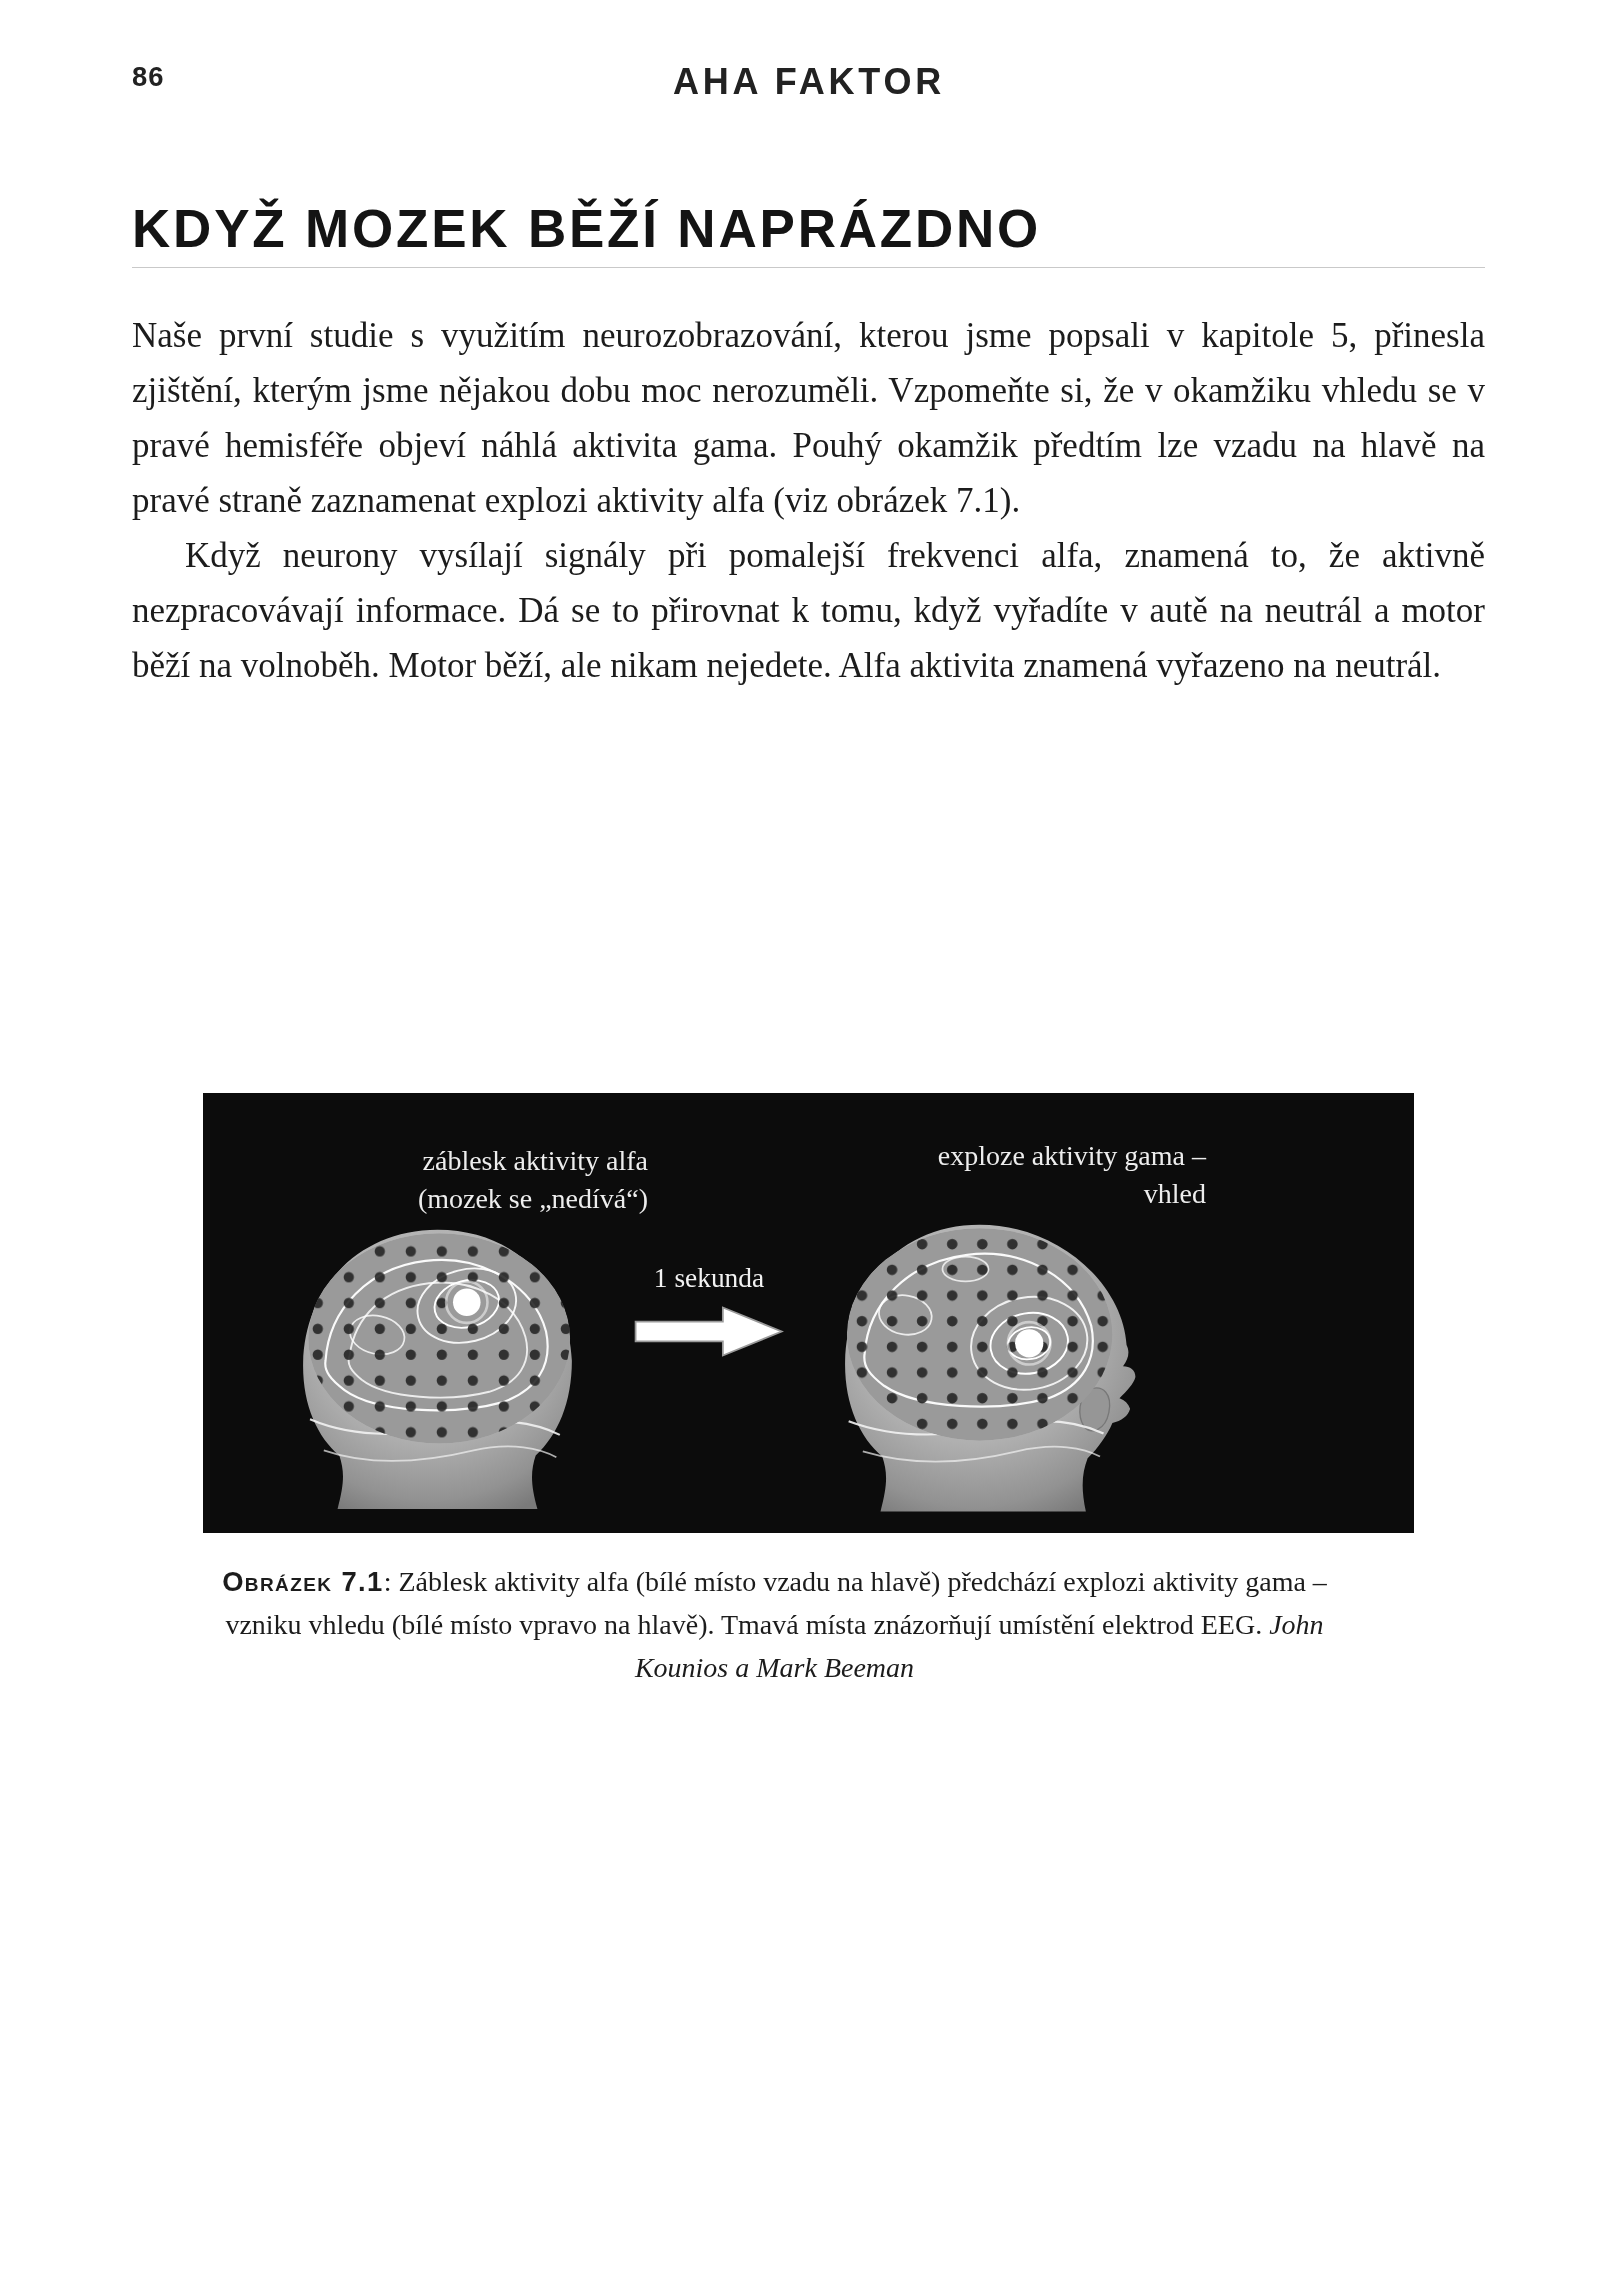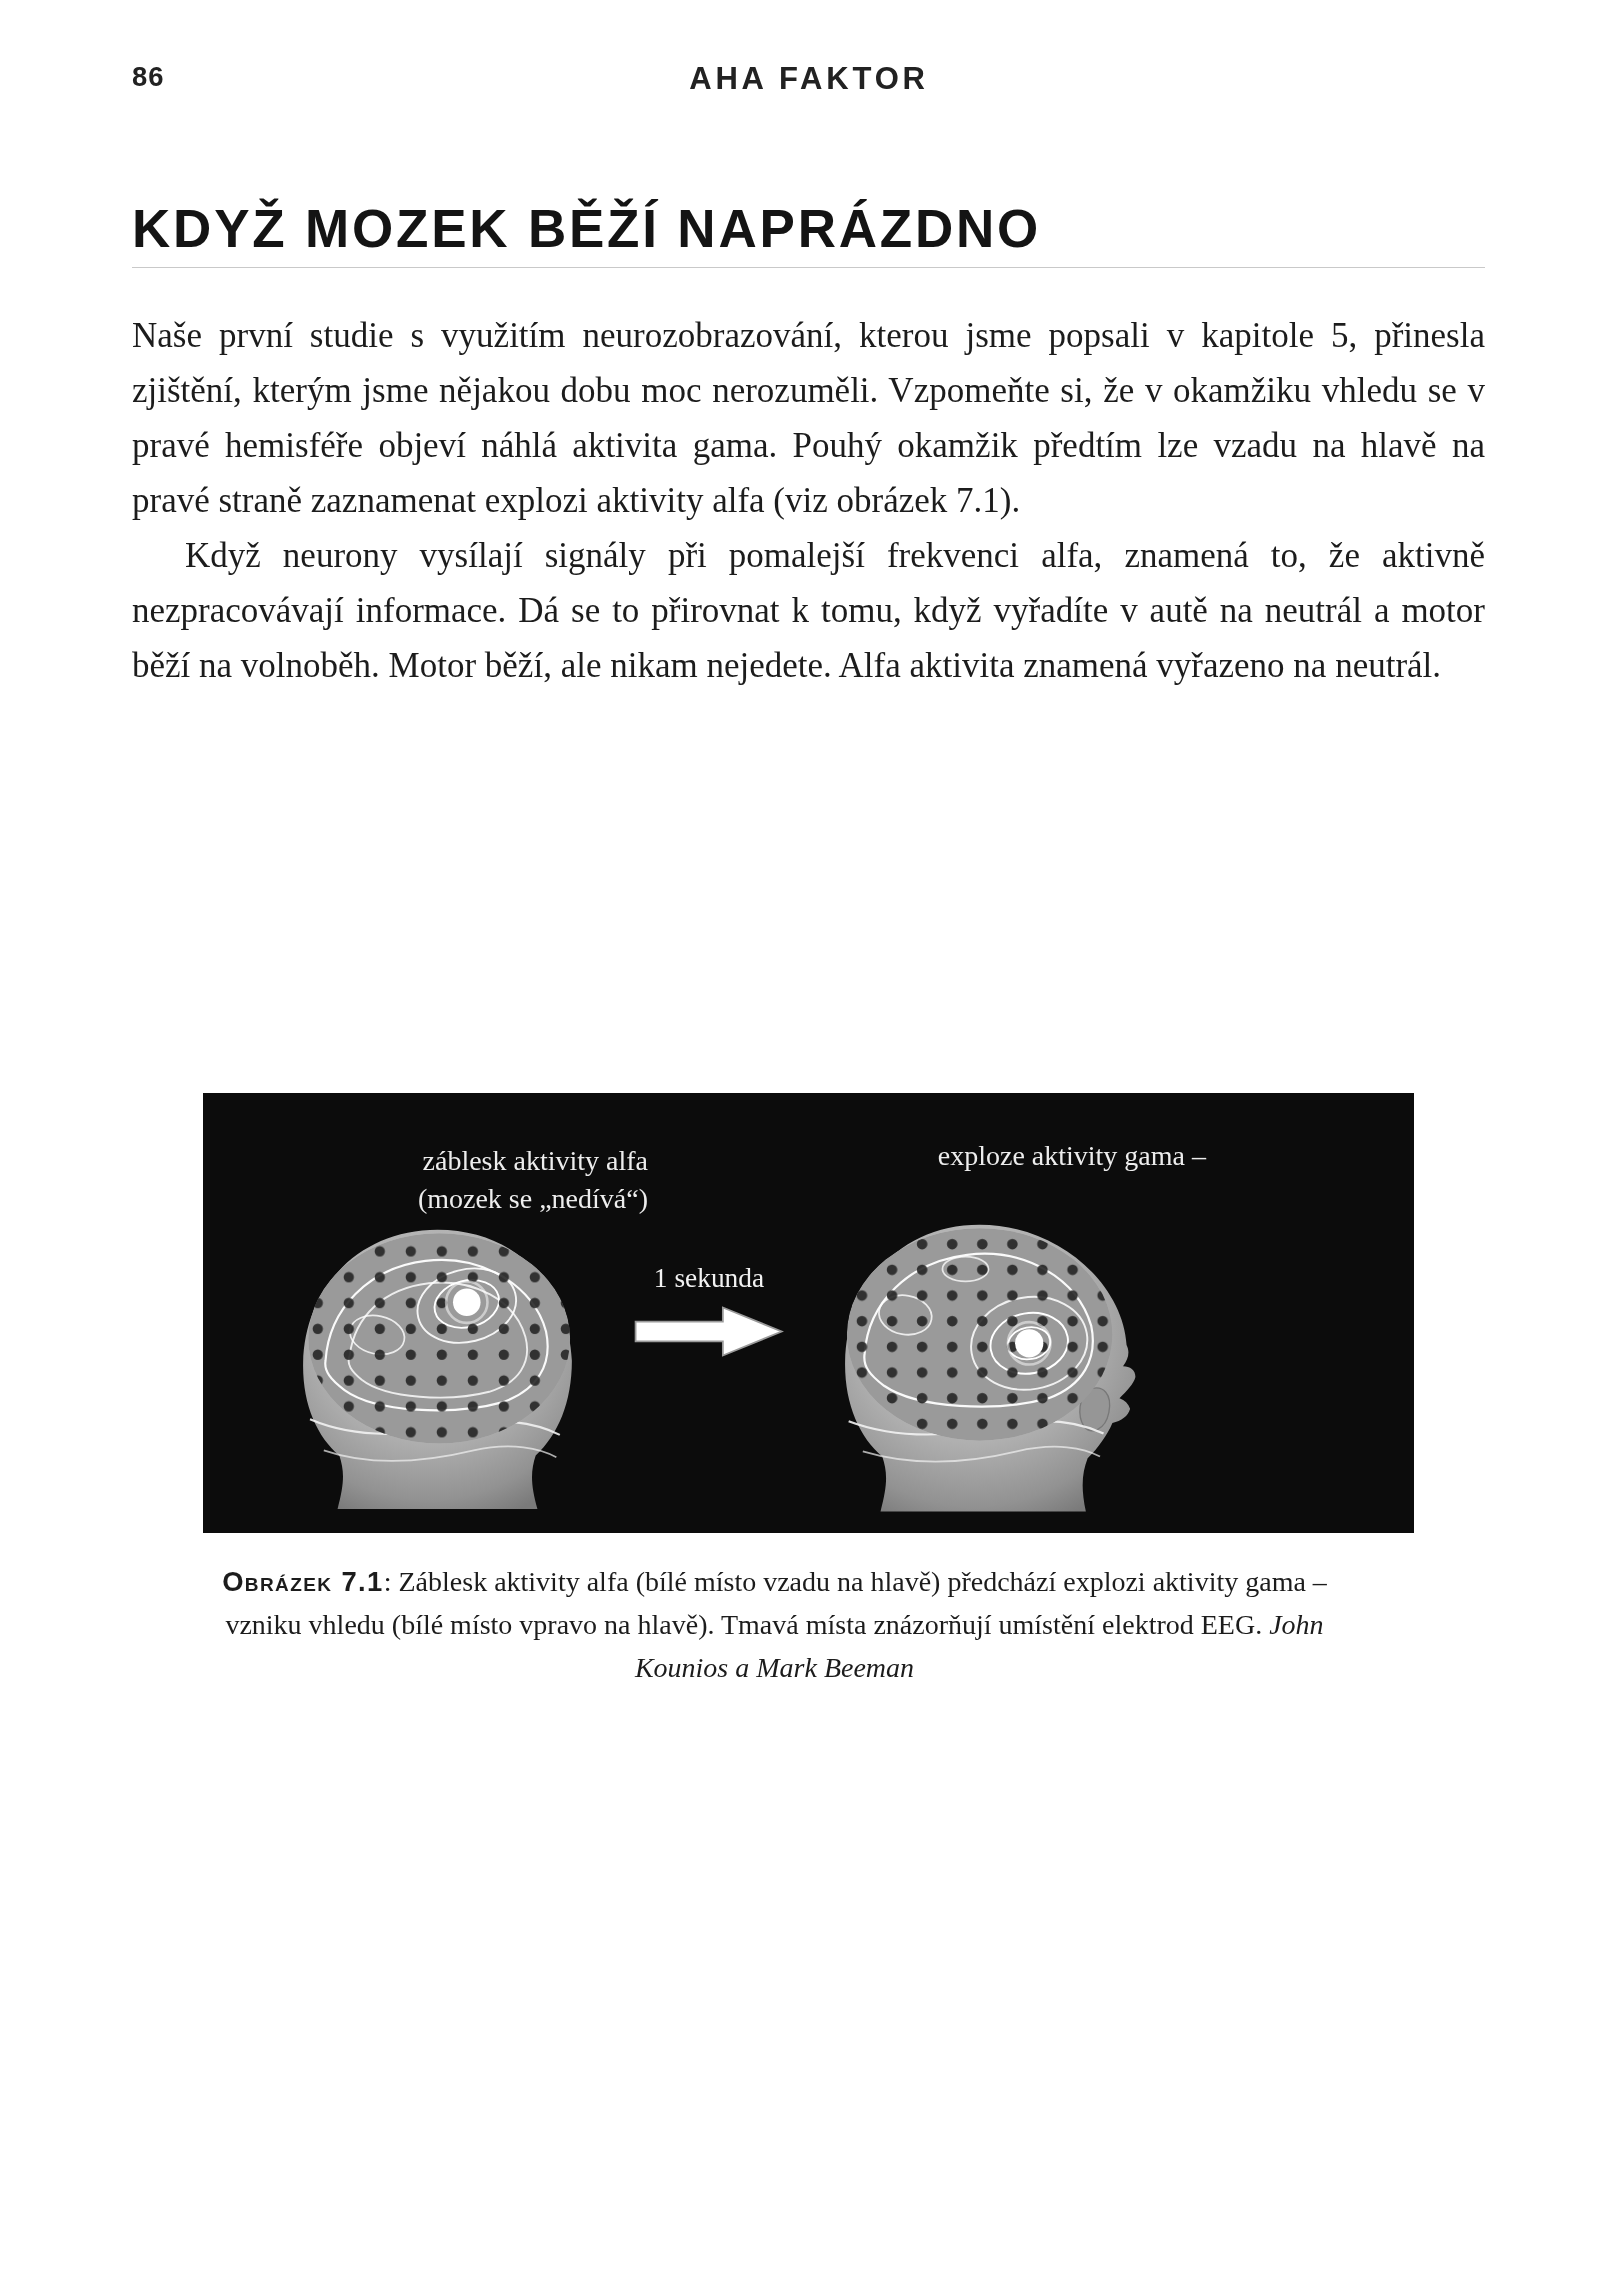--- a/index.html
+++ b/index.html
@@ -21,21 +21,21 @@
   }
   .page-number {
     position:absolute; left:0; top:0;
     font-family:"Liberation Sans", sans-serif;
     font-size:27.4px; font-weight:bold; letter-spacing:0.9px; color:#222;
   }
   .running-title {
     position:absolute; left:0; right:0; top:0;
     text-align:center;
     font-family:"Liberation Sans", sans-serif;
-    font-size:31px; font-weight:bold; letter-spacing:3.8px; color:#222;
+    font-size:36px; font-weight:bold; letter-spacing:3.8px; color:#222;
   }
   
   .text-col {
     position:absolute;
     top:114px; left:132px; width:1353px;
     font-size:35px; line-height:55px;
     text-align:justify;
   }
   .text-col p { margin:0; }
   .para-indent { text-indent:53px; }
@@ -112,20 +112,21 @@
 
   <figure class="figure-box">
 
     <div class="fig-label fig-label-left">
       <div>záblesk aktivity alfa</div>
       <div>(mozek se „nedívá“)</div>
     </div>
 
     <div class="fig-label fig-label-right">
       <div>exploze aktivity gama –</div>
+      <div>vhled</div>
     </div>
 
     <svg class="head-img head-left" viewBox="0 0 440 340" aria-hidden="true">
       <defs>
         <radialGradient id="hgL" gradientUnits="userSpaceOnUse" cx="210" cy="130" r="235">
           <stop offset="0" stop-color="#c9c9c9"></stop>
           <stop offset="0.55" stop-color="#b0b0b0"></stop>
           <stop offset="0.85" stop-color="#929292"></stop>
           <stop offset="1" stop-color="#7a7a7a"></stop>
         </radialGradient>

